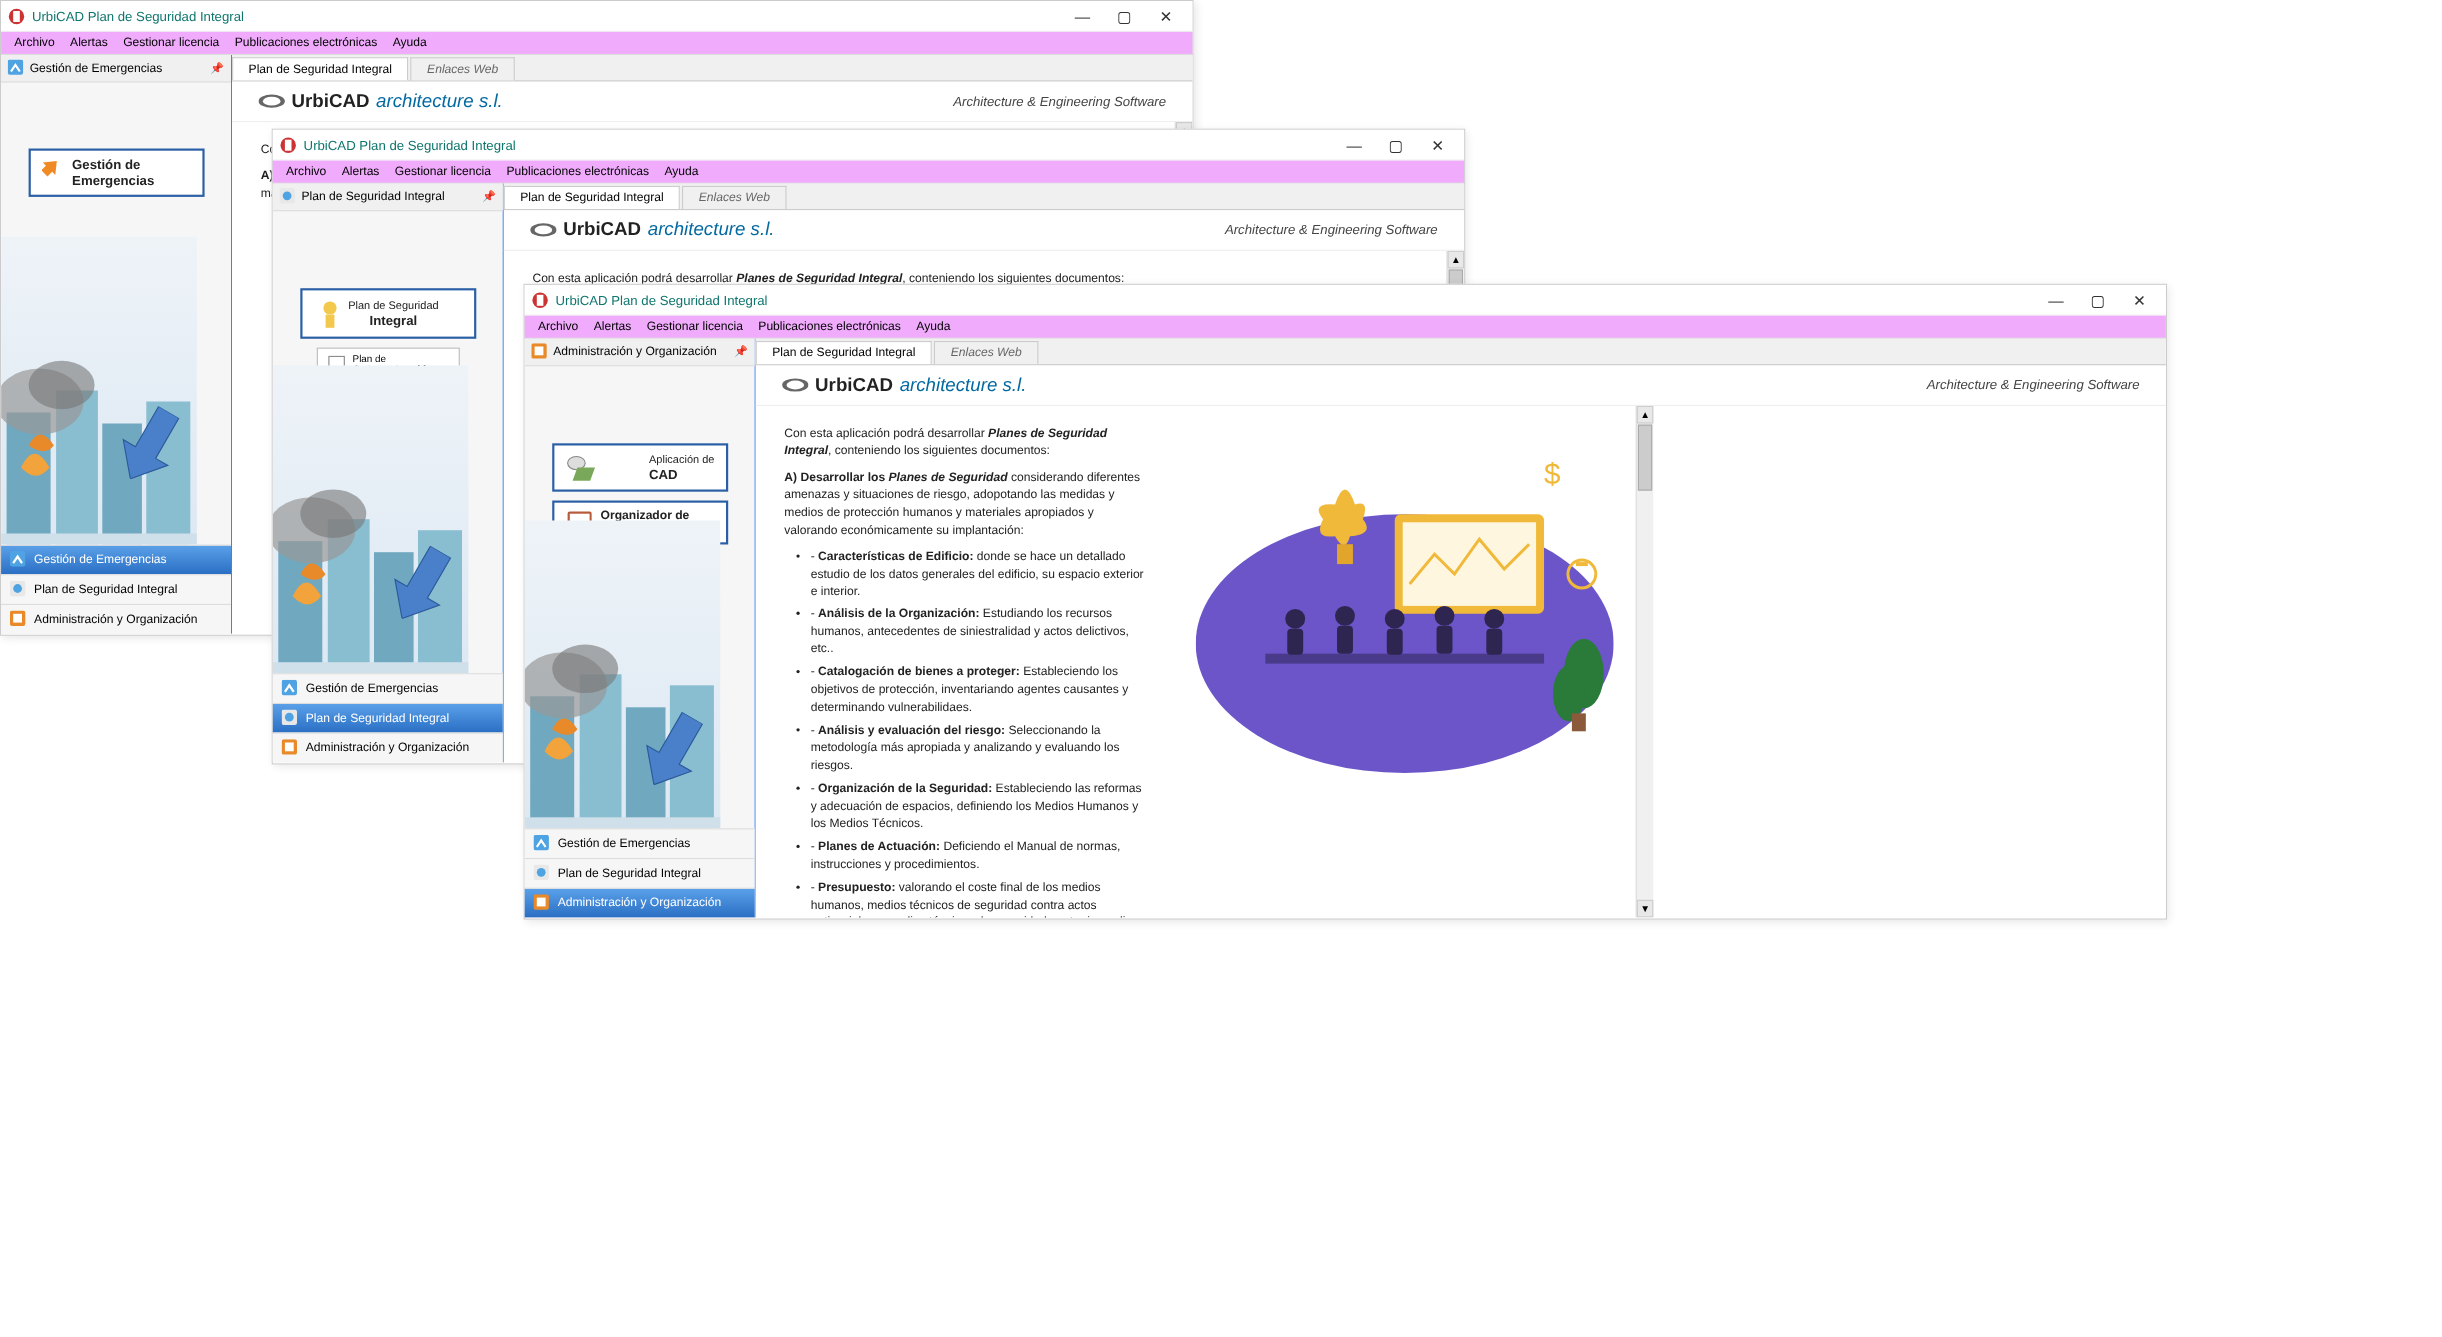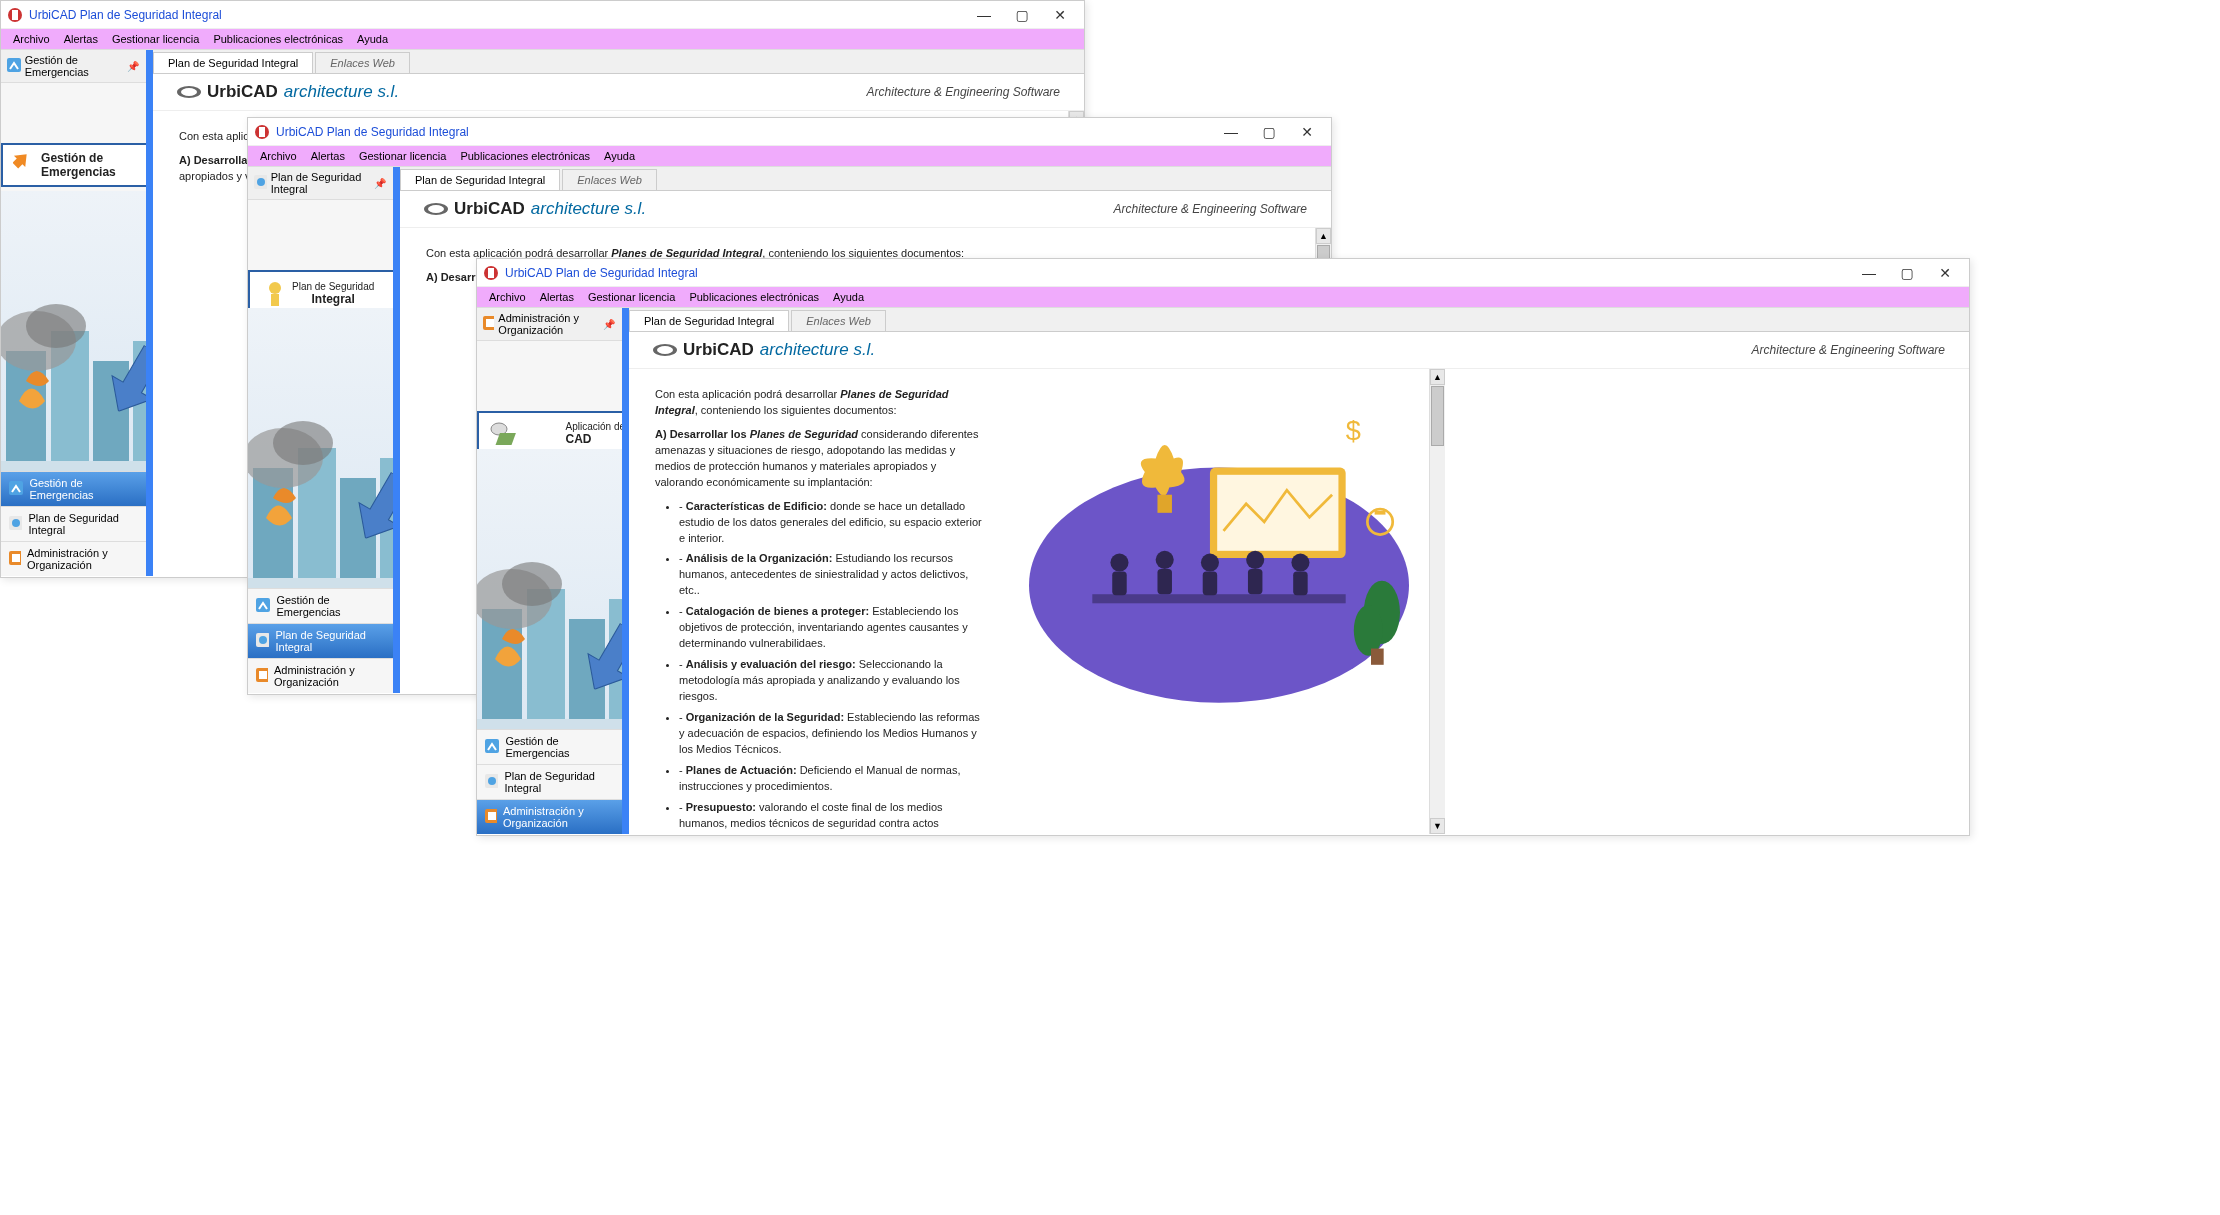--- a/index.html
+++ b/index.html
@@ -1,26 +1,26 @@
 <!DOCTYPE html>
 <html><head>
 <meta charset="utf-8">
 <style>
   * { box-sizing: border-box; margin: 0; padding: 0; }
   body { font-family: "Segoe UI", Tahoma, sans-serif; font-size: 11px; background: #fff; width: 2220px; height: 1215px; position: relative; overflow: hidden; }
   .app-window { position: absolute; border: 1px solid #ccc; background: #fff; box-shadow: 2px 2px 8px rgba(0,0,0,0.1); }
   .titlebar { display: flex; align-items: center; background: #fff; height: 28px; padding: 0 6px; border-bottom: 1px solid #eee; font-size: 12px; }
   .titlebar .app-icon { width: 16px; height: 16px; margin-right: 6px; display: inline-block; }
-  .titlebar .title { flex: 1; color: #1d4ed8; }
+  .titlebar .title { flex: 1; color: #0f766e; }
   .win-controls { display: flex; gap: 2px; }
   .win-btn { width: 36px; height: 22px; display: flex; align-items: center; justify-content: center; background: transparent; border: none; font-size: 14px; color: #333; }
   .menubar { display: flex; gap: 2px; padding: 2px 6px; background: #f0abfc; border-bottom: 1px solid #ddd; font-size: 11px; }
   .menubar span { padding: 2px 6px; cursor: pointer; }
   .main-area { display: flex; height: calc(100% - 28px - 22px); }
-  .sidebar { width: 152px; background: #f6f6f6; border-right: 7px solid #3b82f6; display: flex; flex-direction: column; }
+  .sidebar { width: 210px; background: #f6f6f6; border-right: 1px solid #3b82f6; display: flex; flex-direction: column; }
   .sb-header { display: flex; align-items: center; padding: 4px 6px; font-size: 11px; border-bottom: 1px solid #ddd; background: #f0f0f0; }
   .sb-header .pin { margin-left: auto; font-size: 10px; }
   .sb-body { flex: 1; overflow: hidden; position: relative; }
   .big-tool-btn { margin: 8px auto; border: 2px solid #2a5fa5; background: #fff; display: flex; align-items: center; gap: 8px; padding: 6px 10px; width: 160px; font-weight: bold; font-size: 12px; color: #222; }
   .big-tool-btn.center-text { flex-direction: column; text-align: center; gap: 2px; }
   .sub-tool-btn { margin: 4px auto; border: 1px solid #bbb; background: #fff; display: flex; align-items: center; gap: 6px; padding: 4px 8px; width: 130px; font-size: 10px; }
   .sb-navlist { margin-top: auto; }
   .sb-navitem { display: flex; align-items: center; gap: 6px; padding: 5px 8px; border-top: 1px solid #ddd; font-size: 11px; background: #f6f6f6; cursor: pointer; }
   .sb-navitem.active { background: linear-gradient(#5aa0e8,#2a6fc4); color: #fff; }
   .content { flex: 1; display: flex; flex-direction: column; background: #fff; }

